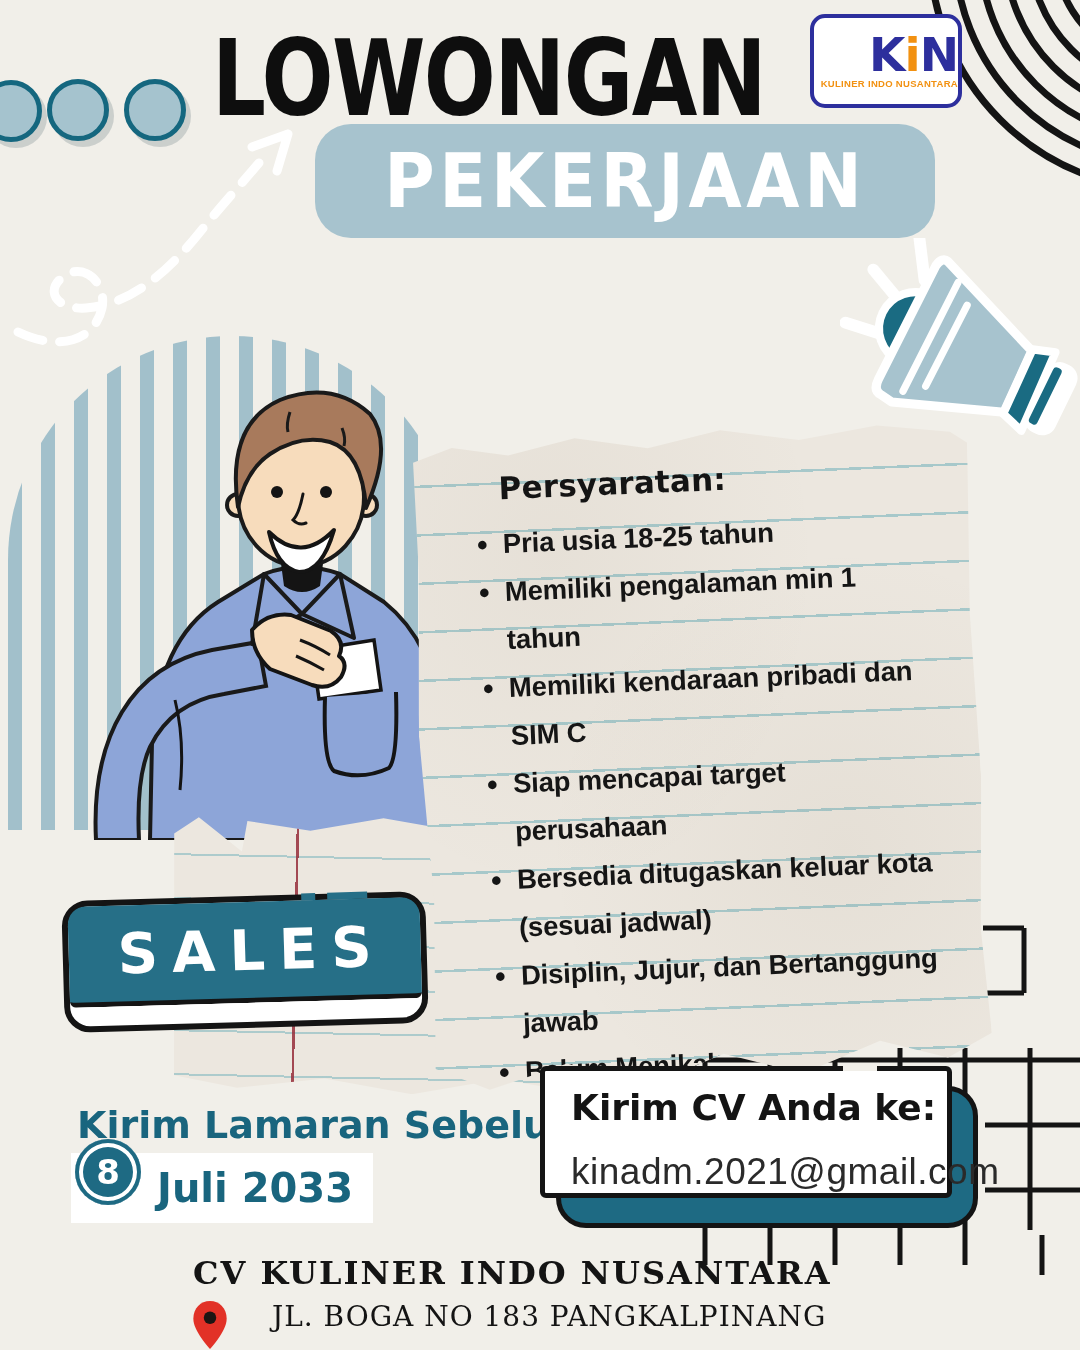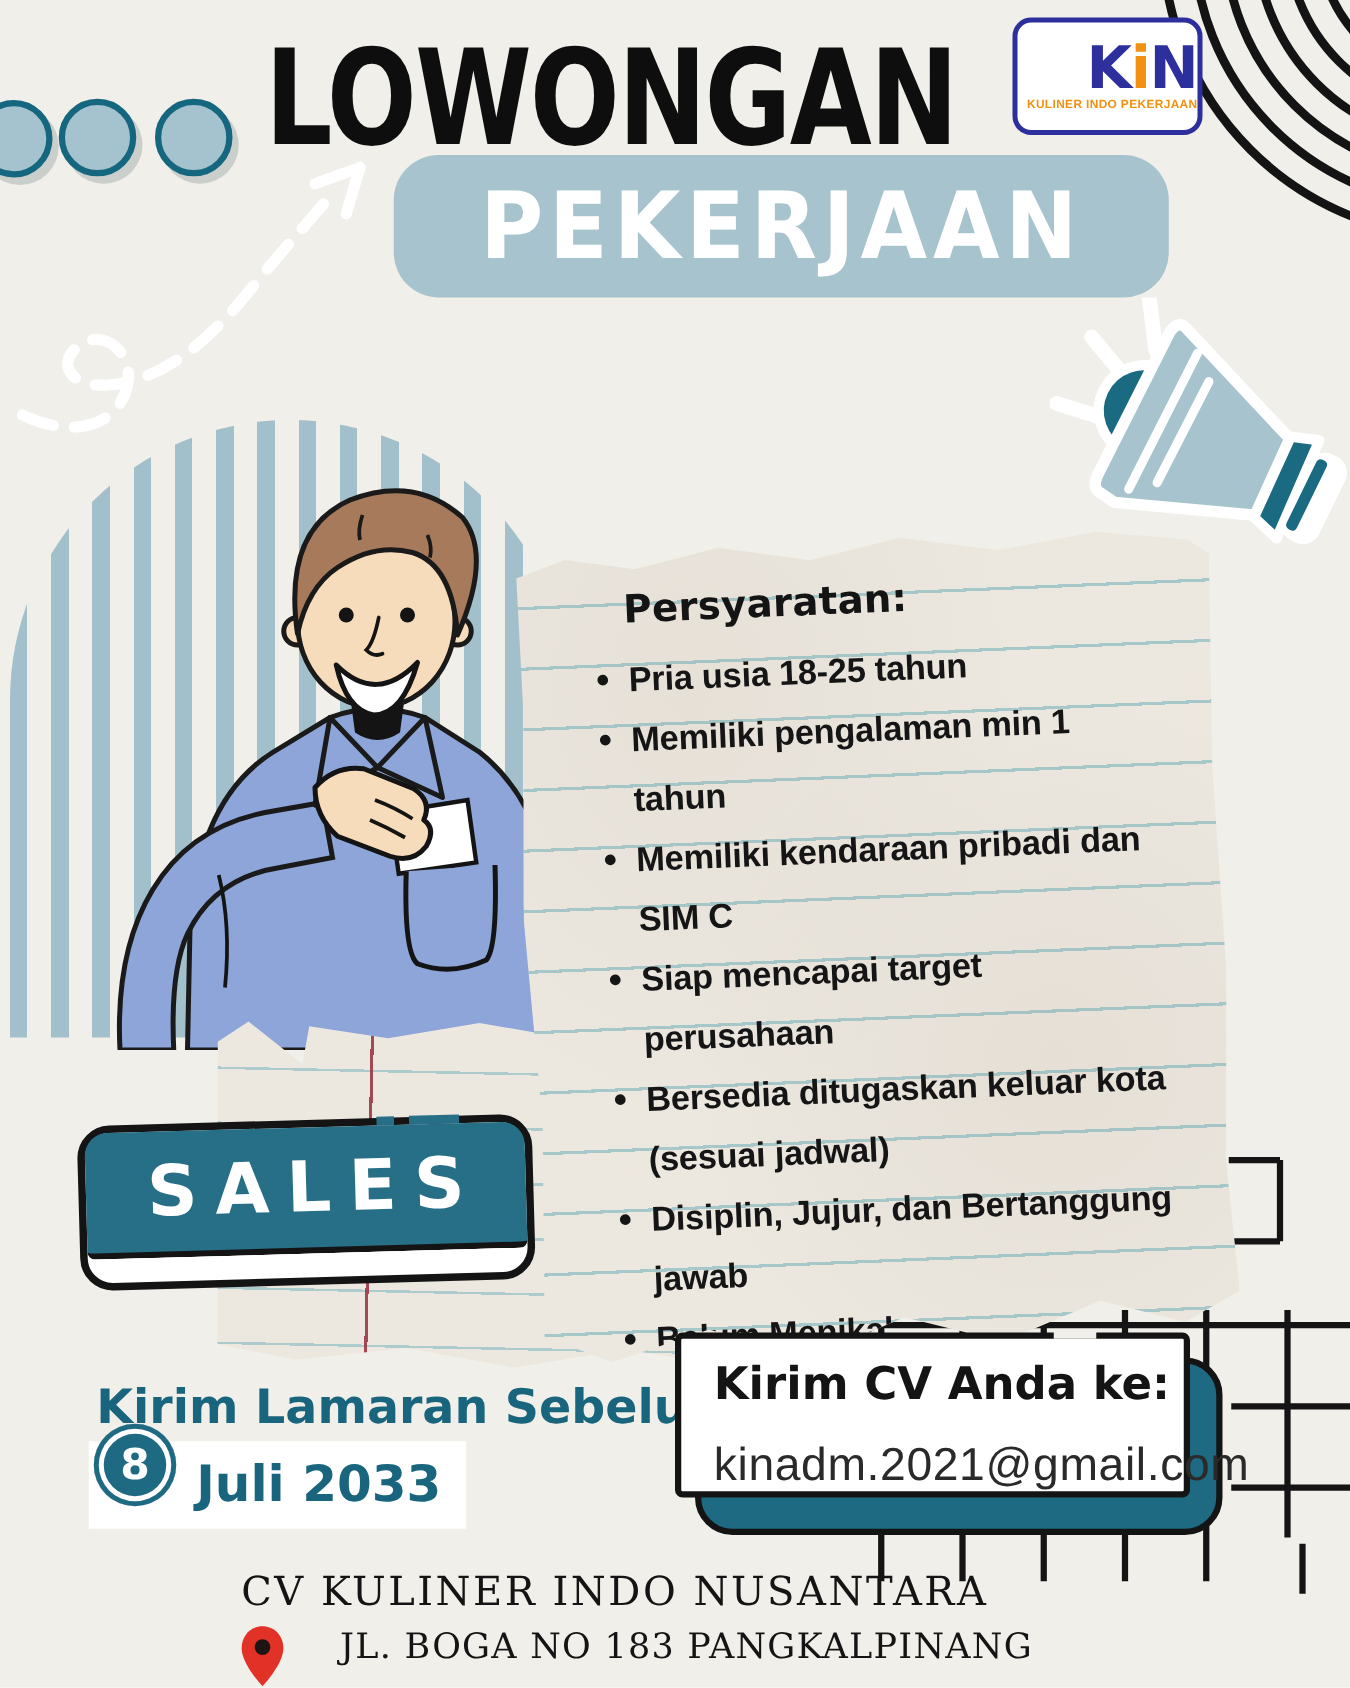--- a/index.html
+++ b/index.html
@@ -86,21 +86,21 @@
     background:#1e6a83;border:5px solid #141414;border-radius:30px;}
   .cv-box{position:absolute;left:540px;top:1066px;width:412px;height:132px;z-index:6;
     background:#ffffff;border:5px solid #141414;border-radius:6px;box-sizing:border-box;
     padding:16px 0 0 26px;}
   .cv-label{font-family:"DejaVu Sans",sans-serif;font-weight:bold;font-size:36px;color:#141414;}
   .cv-email{font-family:"Liberation Sans",sans-serif;font-size:37px;color:#2a2a2a;margin-top:23px;letter-spacing:0.5px;}
   .cv-gap{position:absolute;background:#f1efe9;height:6px;top:-6px;right:70px;width:34px;}
 
   
   .company{position:absolute;left:193px;top:1254px;z-index:6;
-    font-family:"DejaVu Serif",serif;font-weight:normal;font-size:32px;color:#141414;letter-spacing:2px;}
+    font-family:"DejaVu Serif",serif;font-weight:bold;font-size:32px;color:#141414;letter-spacing:2px;}
   .address-row{position:absolute;left:192px;top:1300px;z-index:6;display:flex;gap:34px;}
   .pin{width:36px;height:50px;margin-right:10px;}
   .address{font-family:"DejaVu Serif",serif;font-size:28px;color:#141414;letter-spacing:1px;}
 </style>
 </head>
 <body>
 
 <div id="poster">
 
   <svg class="arcs-svg" viewBox="0 0 1080 1350">
@@ -124,21 +124,21 @@
     <path d="M 288,134 L 252,147 M 288,134 L 277,171" fill="none" stroke="#ffffff" stroke-width="9" stroke-linecap="round"></path>
   </svg>
 
   <div class="title1">LOWONGAN</div>
   <div class="banner">
     <span>PEKERJAAN</span>
   </div>
 
   <div class="logo">
     <div class="logo-letters"><span class="blue">K</span><span class="orange">i</span><span class="blue">N</span></div>
-    <div class="logo-tag">KULINER INDO PEKERJAAN</div>
+    <div class="logo-tag">KULINER INDO NUSANTARA</div>
   </div>
 
   <svg class="megaphone-svg" width="250" height="250" viewBox="-25 -25 275 275">
     <g transform="rotate(26 110 100)">
       <path d="M 12,8 L 38,48" stroke="#ffffff" stroke-width="13" stroke-linecap="round"></path>
       <path d="M -18,62 L 22,80" stroke="#ffffff" stroke-width="13" stroke-linecap="round"></path>
       <path d="M -20,128 L 20,122" stroke="#ffffff" stroke-width="13" stroke-linecap="round"></path>
       <circle cx="52" cy="100" r="40" fill="#1a6b82" stroke="#ffffff" stroke-width="9"></circle>
       <path d="M 52,18 Q 44,16 42,28 L 40,168 Q 40,182 50,182 L 64,184 L 180,140 L 178,66 Z" fill="#a7c3ce" stroke="#ffffff" stroke-width="10" stroke-linejoin="round"></path>
       <path d="M 72,34 L 70,168 M 92,52 L 90,152" stroke="#ffffff" stroke-width="8" stroke-linecap="round"></path>

